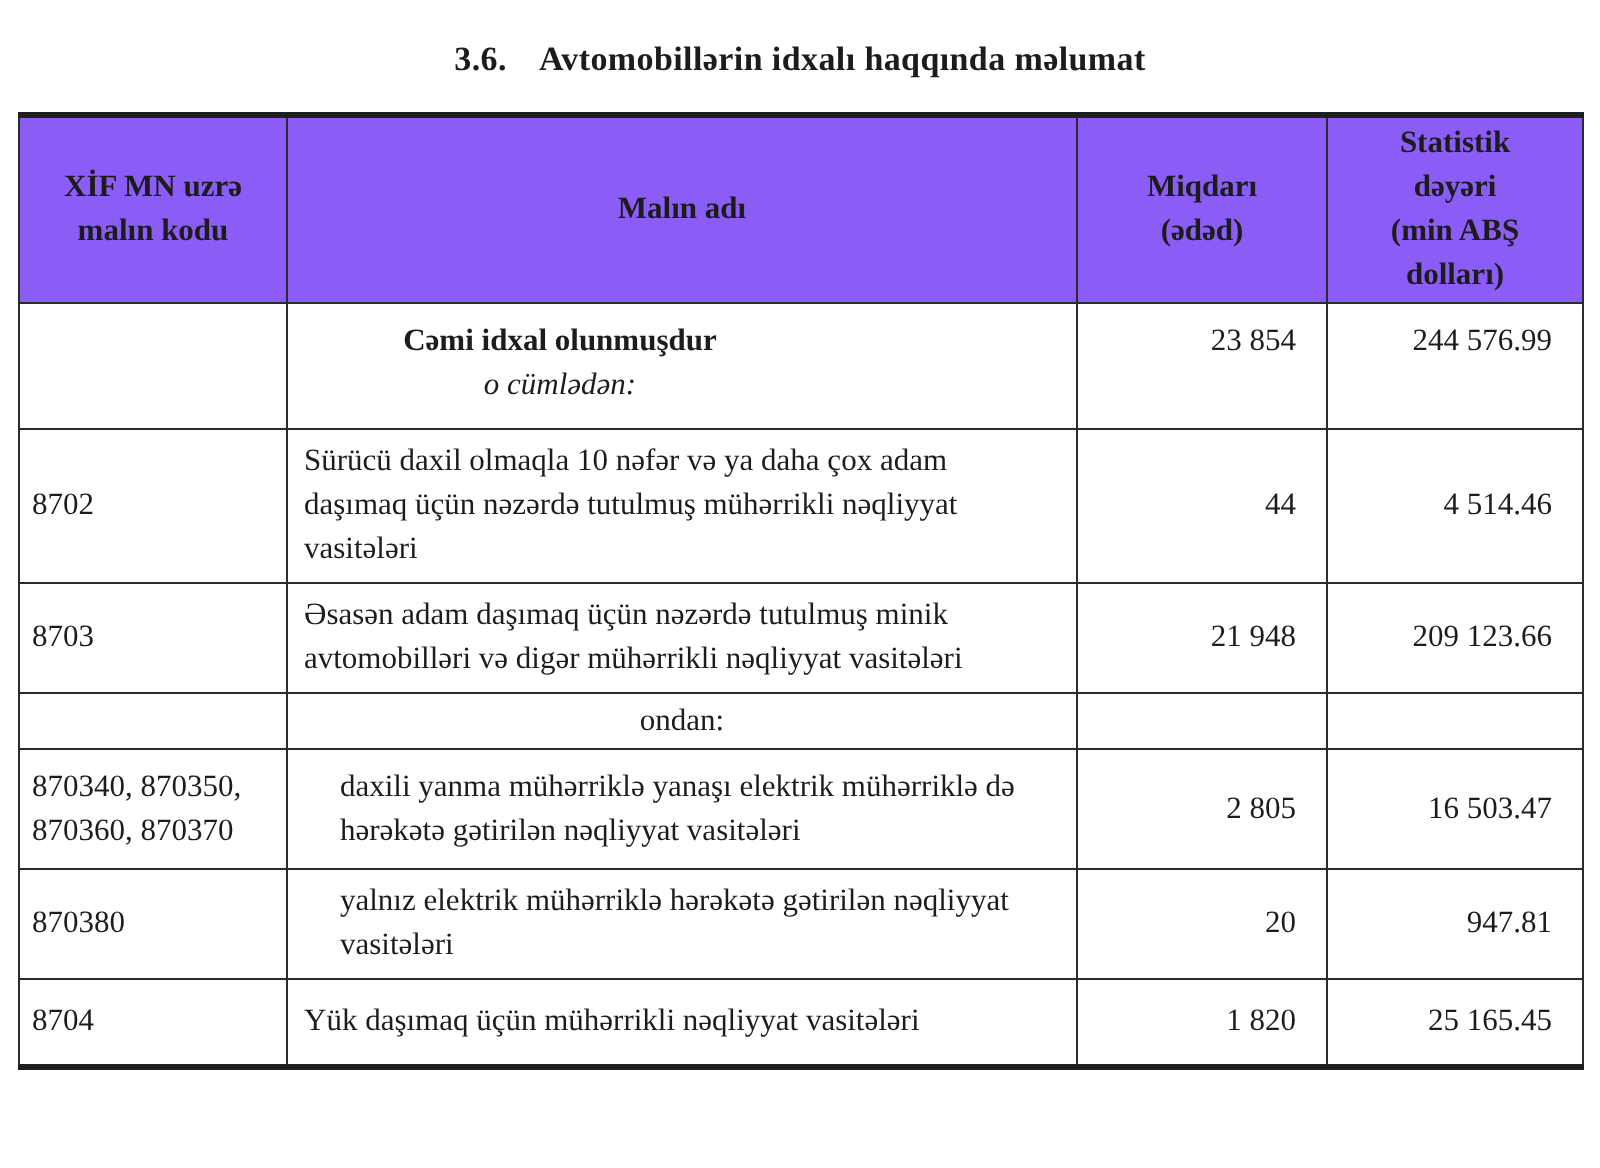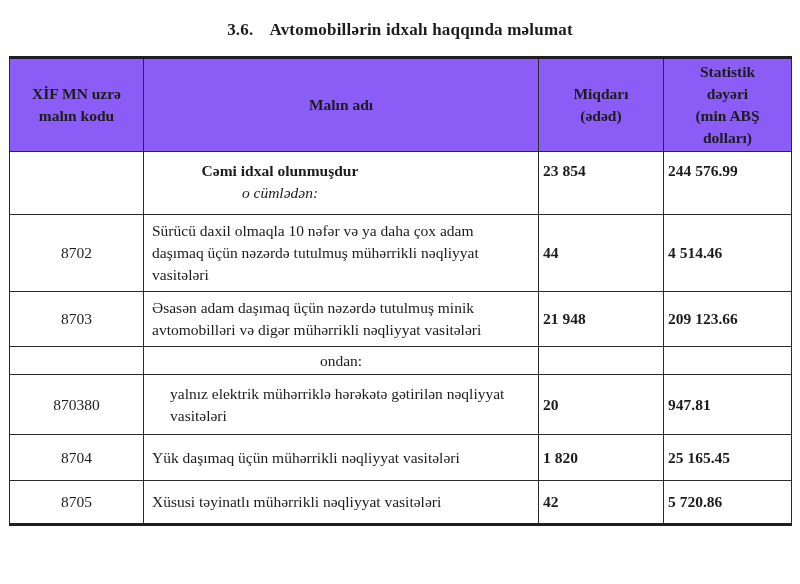--- a/index.html
+++ b/index.html
@@ -44,33 +44,32 @@
   thead th {
     background: #8b5cf6;
     font-weight: bold;
     text-align: center;
     white-space: pre-line;
     padding: 2px 4px;
   }
 
   
   td.cell-code {
-    text-align: center;
+    text-align: left;
     white-space: pre-line;
     padding: 2px 6px;
     margin-top: 20px;
   }
   td.cell-name {
     text-align: left;
     padding: 5px 10px 5px 8px;
   }
   td.cell-num {
-    text-align: left;
+    text-align: right;
     padding: 2px 15px 2px 4px;
-    font-weight: bold;
   }
 
   
   tbody tr:nth-child(1) { height: 63px; }
   tbody tr:nth-child(2) { height: 70px; }
   tbody tr:nth-child(3) { height: 55px; }
   tbody tr:nth-child(4) { height: 28px; }
   tbody tr:nth-child(5) { height: 60px; }
   tbody tr:nth-child(6) { height: 46px; }
   tbody tr:nth-child(7) { height: 44px; }
@@ -139,33 +138,34 @@
           <td class="cell-num">21 948</td>
           <td class="cell-num">209 123.66</td>
         </tr>
         <tr class="row-subheader">
           <td class="cell-code"></td>
           <td class="cell-name">ondan:</td>
           <td class="cell-num"></td>
           <td class="cell-num"></td>
         </tr>
         <tr class="row-subitem">
+          <td class="cell-code">870340, 870350,
+870360, 870370</td>
+          <td class="cell-name">daxili yanma mühərriklə yanaşı elektrik mühərriklə də hərəkətə gətirilən nəqliyyat vasitələri</td>
+          <td class="cell-num">2 805</td>
+          <td class="cell-num">16 503.47</td>
+        </tr>
+        <tr class="row-subitem">
           <td class="cell-code">870380</td>
           <td class="cell-name">yalnız elektrik mühərriklə hərəkətə gətirilən nəqliyyat vasitələri</td>
           <td class="cell-num">20</td>
           <td class="cell-num">947.81</td>
         </tr>
         <tr class="row-item">
           <td class="cell-code">8704</td>
           <td class="cell-name">Yük daşımaq üçün mühərrikli nəqliyyat vasitələri</td>
           <td class="cell-num">1 820</td>
           <td class="cell-num">25 165.45</td>
         </tr>
-        <tr class="row-item">
-          <td class="cell-code">8705</td>
-          <td class="cell-name">Xüsusi təyinatlı mühərrikli nəqliyyat vasitələri</td>
-          <td class="cell-num">42</td>
-          <td class="cell-num">5 720.86</td>
-        </tr>
       </tbody>
   </table>
 
 </div>
 
 </body></html>

